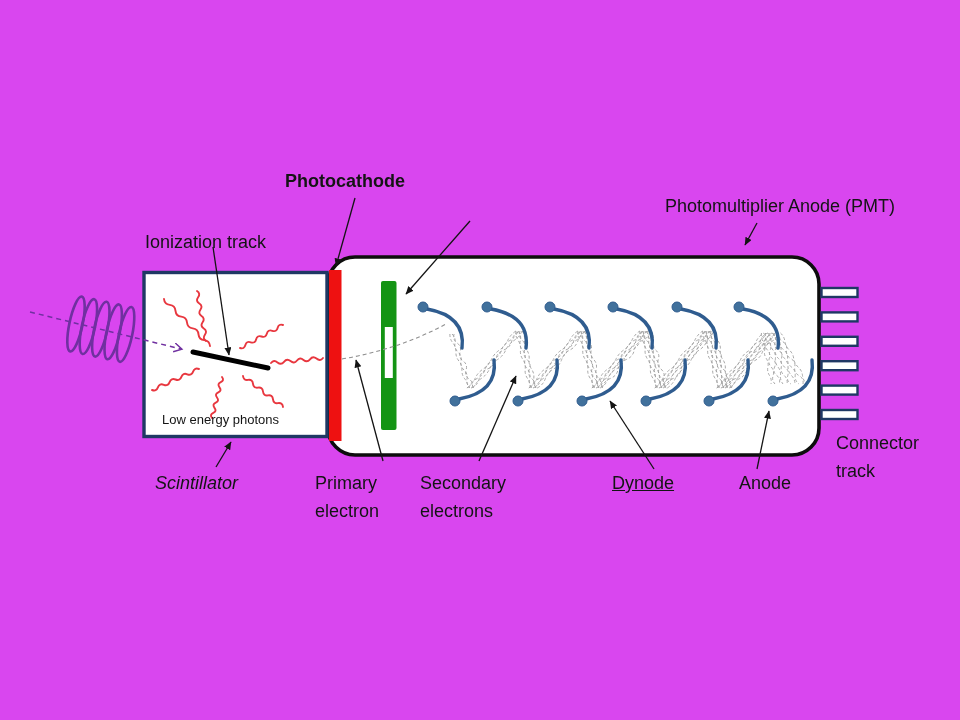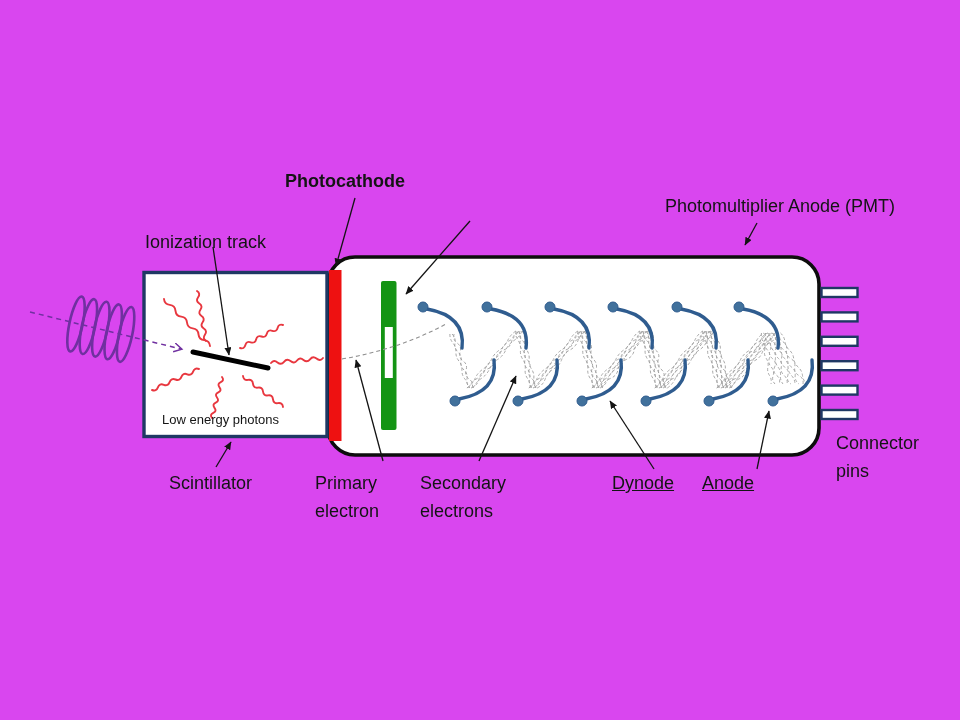--- a/index.html
+++ b/index.html
@@ -146,22 +146,22 @@
       <line x1="383" y1="461" x2="356" y2="360" stroke="#141414" stroke-width="1.3" marker-end="url(#arrowB)"></line>
       <line x1="479" y1="461" x2="516" y2="376" stroke="#141414" stroke-width="1.3" marker-end="url(#arrowB)"></line>
       <line x1="654" y1="469" x2="610" y2="401" stroke="#141414" stroke-width="1.3" marker-end="url(#arrowB)"></line>
       <line x1="757" y1="469" x2="769" y2="411" stroke="#141414" stroke-width="1.3" marker-end="url(#arrowB)"></line>
     </svg>
 
   <div class="lbl bold" style="left:285px;top:167px;">Photocathode</div>
   <div class="lbl" style="left:145px;top:228px;">Ionization track</div>
   <div class="lbl" style="left:665px;top:192px;">Photomultiplier Anode (PMT)</div>
   <div class="lbl small" style="left:162px;top:411px;">Low energy photons</div>
-  <div class="lbl" style="left:169px;top:469px;">Scintillator</div>
+  <div class="lbl" style="left:155px;top:469px;font-style:italic;">Scintillator</div>
   <div class="lbl" style="left:315px;top:469px;">Primary
 electron</div>
   <div class="lbl" style="left:420px;top:469px;">Secondary
 electrons</div>
   <div class="lbl" style="left:612px;top:469px;text-decoration:underline;">Dynode</div>
-  <div class="lbl" style="left:702px;top:469px;text-decoration:underline;">Anode</div>
+  <div class="lbl" style="left:739px;top:469px;">Anode</div>
   <div class="lbl" style="left:836px;top:429px;">Connector
-pins</div>
+track</div>
 </div>
 
 </body></html>

